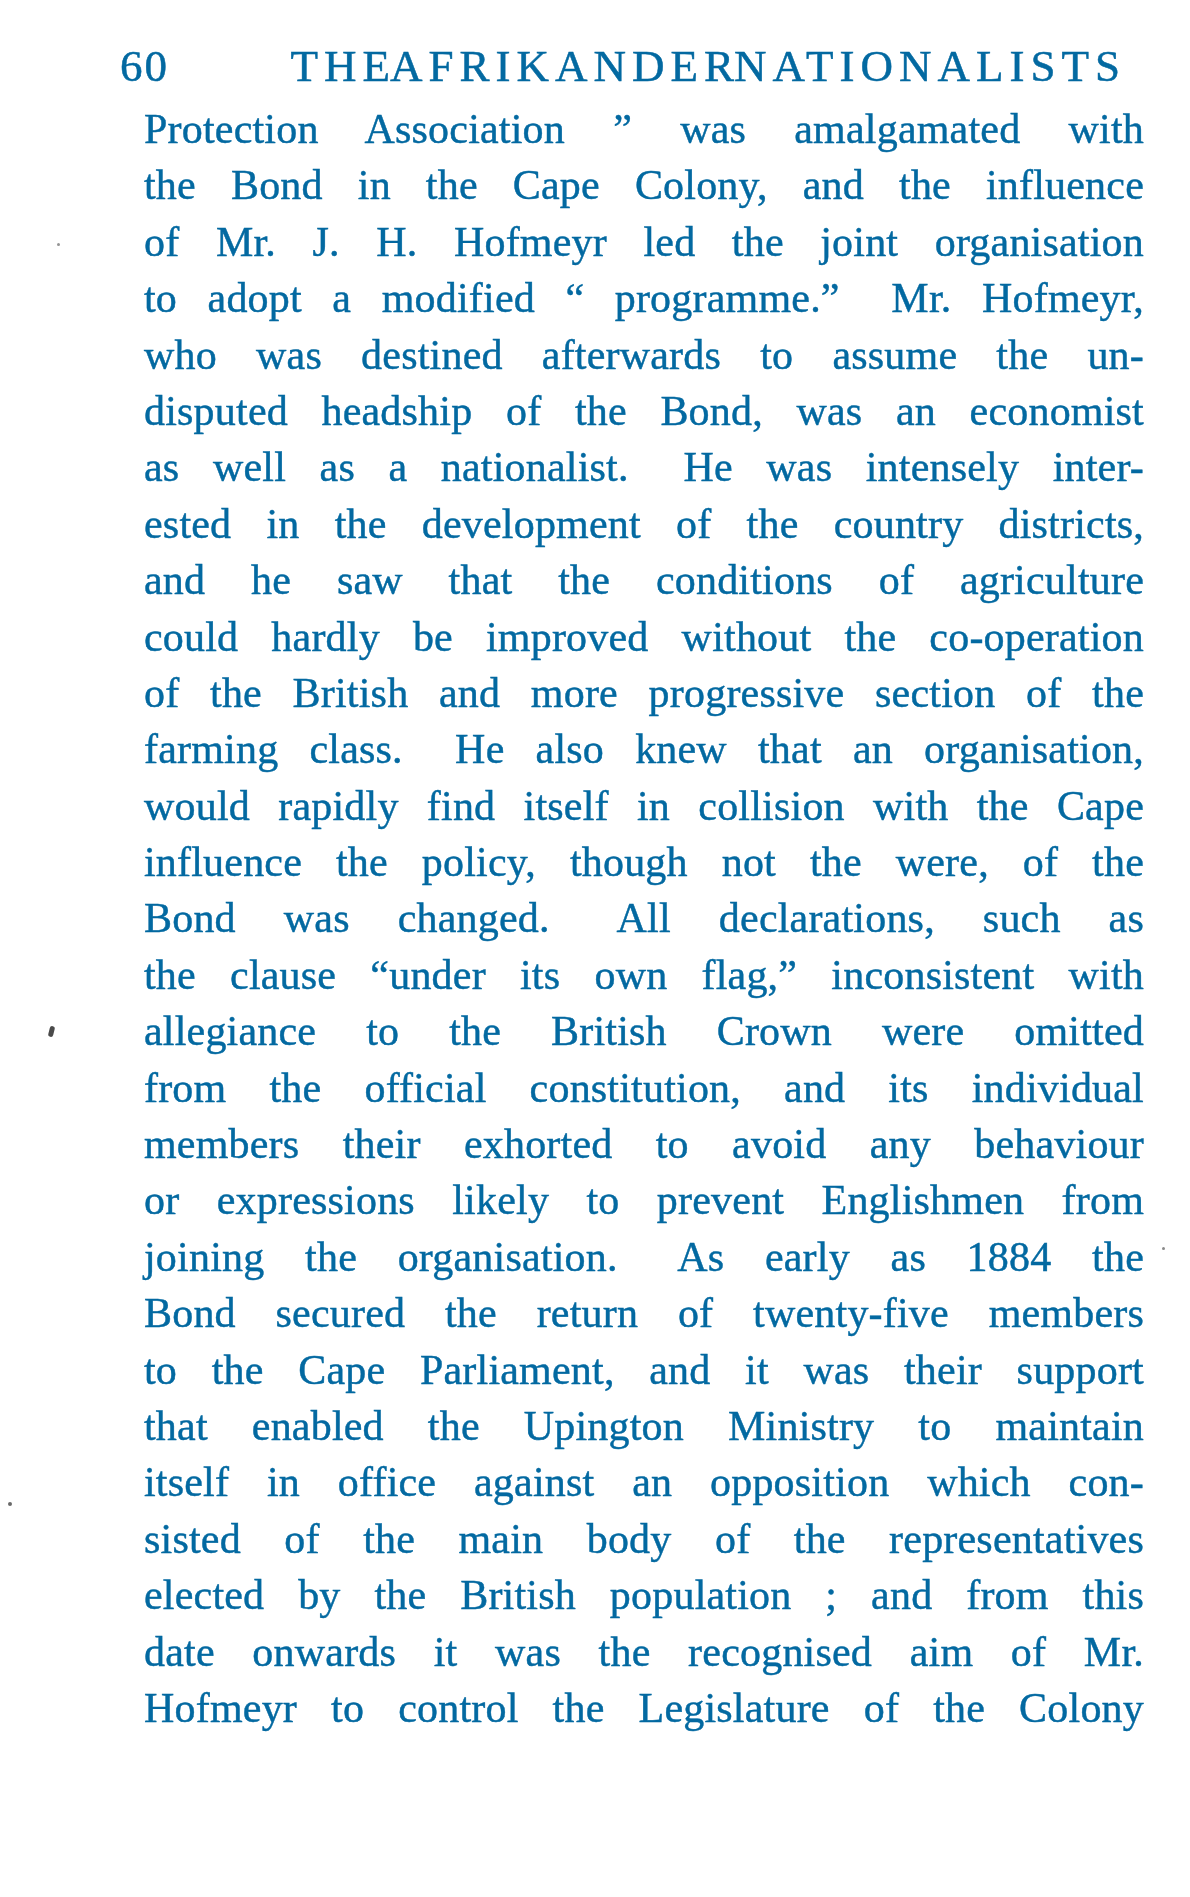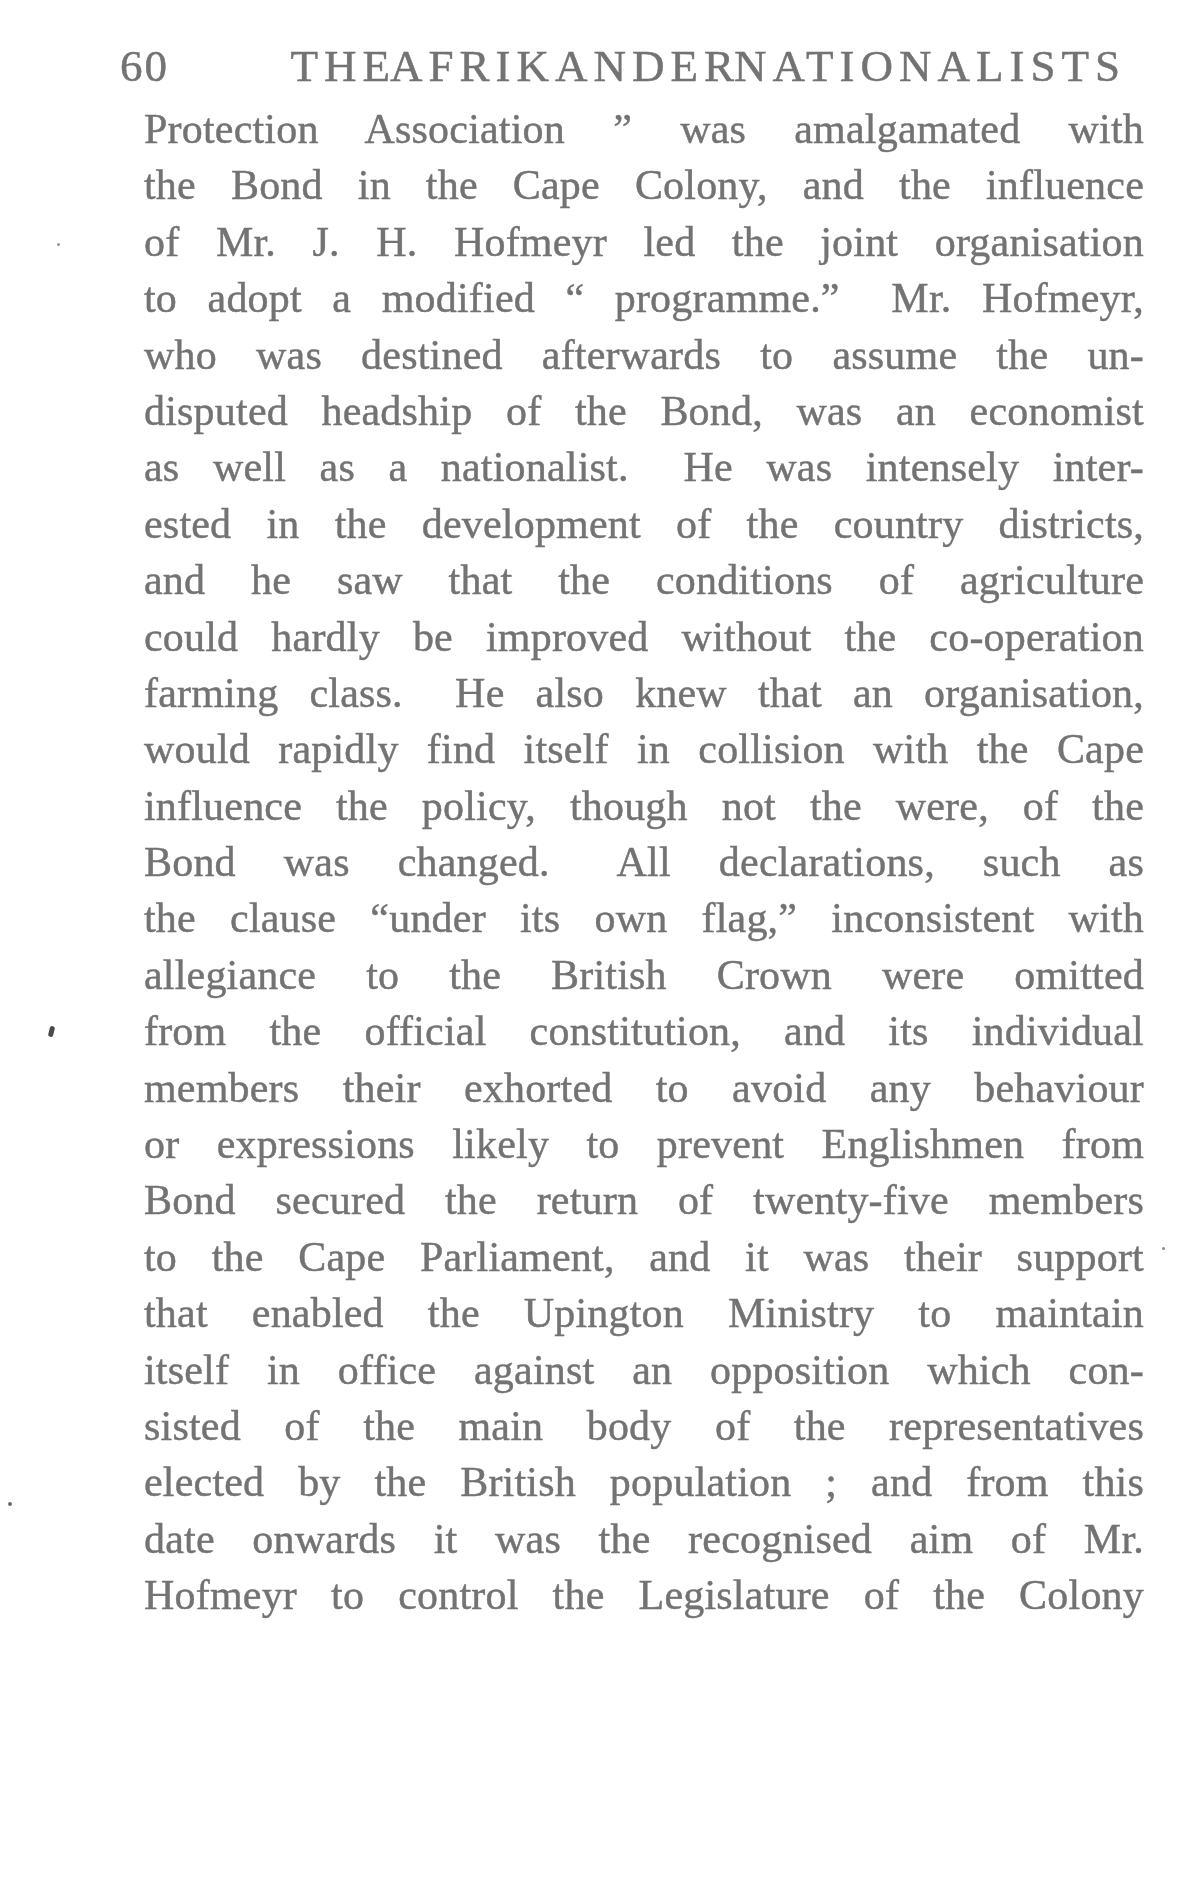--- a/index.html
+++ b/index.html
@@ -6,21 +6,21 @@
     margin: 0; padding: 0;
     background: #ffffff;
   }
   .page {
     position: relative;
     width: 1190px;
     height: 1897px;
     box-sizing: border-box;
     padding: 40px 70px 0 120px;
     background: #ffffff;
-    color: #737373;
+    color: #0369a1;
     font-family: "Liberation Serif", "DejaVu Serif", serif;
     overflow: hidden;
   }
   .page-header {
     display: flex;
     align-items: baseline;
     width: 1000px;
     font-size: 45px;
     line-height: 52px;
     -webkit-text-stroke: 0.5px currentColor;
@@ -92,29 +92,31 @@
       <div class="line">Protection Association ” was amalgamated with</div>
       <div class="line">the Bond in the Cape Colony, and the influence</div>
       <div class="line">of Mr. J. H. Hofmeyr led the joint organisation</div>
       <div class="line">to adopt a modified “ programme.”  Mr. Hofmeyr,</div>
       <div class="line">who was destined afterwards to assume the un-</div>
       <div class="line">disputed headship of the Bond, was an economist</div>
       <div class="line">as well as a nationalist.  He was intensely inter-</div>
       <div class="line">ested in the development of the country districts,</div>
       <div class="line">and he saw that the conditions of agriculture</div>
       <div class="line">could hardly be improved without the co-operation</div>
+      <div class="line">of the British and more progressive section of the</div>
       <div class="line">farming class.  He also knew that an organisation,</div>
       <div class="line">would rapidly find itself in collision with the Cape</div>
       <div class="line">influence the policy, though not the were, of the</div>
       <div class="line">Bond was changed.  All declarations, such as</div>
       <div class="line">the clause “under its own flag,” inconsistent with</div>
       <div class="line">allegiance to the British Crown were omitted</div>
       <div class="line">from the official constitution, and its individual</div>
       <div class="line">members their exhorted to avoid any behaviour</div>
       <div class="line">or expressions likely to prevent Englishmen from</div>
+      <div class="line">joining the organisation.  As early as 1884 the</div>
       <div class="line">Bond secured the return of twenty-five members</div>
       <div class="line">to the Cape Parliament, and it was their support</div>
       <div class="line">that enabled the Upington Ministry to maintain</div>
       <div class="line">itself in office against an opposition which con-</div>
       <div class="line">sisted of the main body of the representatives</div>
       <div class="line">elected by the British population ; and from this</div>
       <div class="line">date onwards it was the recognised aim of Mr.</div>
       <div class="line">Hofmeyr to control the Legislature of the Colony</div>
     </main>
 

